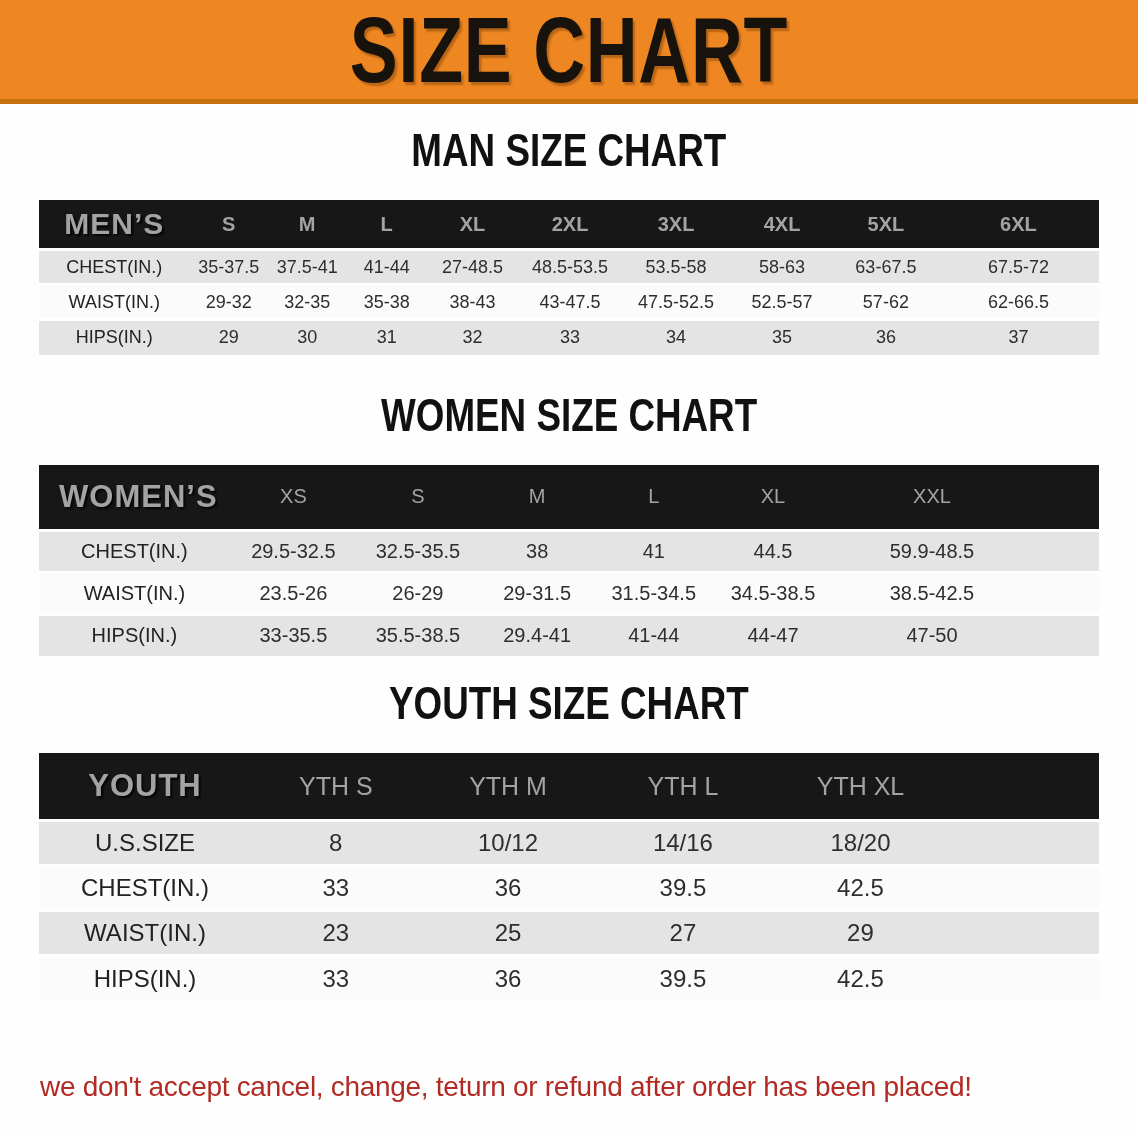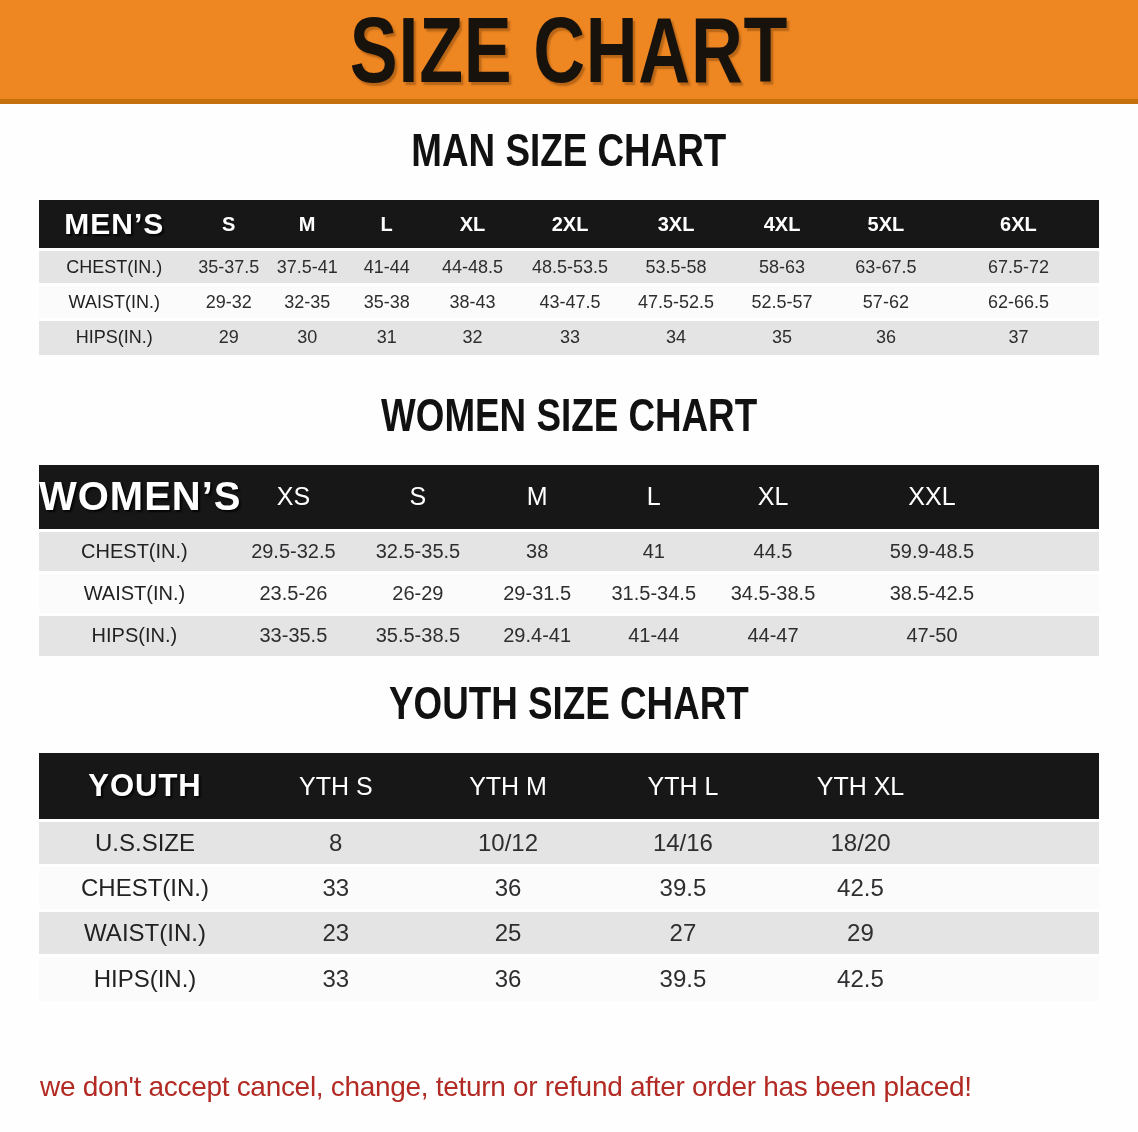--- a/index.html
+++ b/index.html
@@ -19,36 +19,36 @@
                          color:#111; transform:scaleX(0.8); letter-spacing:0px;
                          white-space:nowrap; }
   .mh1 { margin-top:20px; }
   .mh2 { margin-top:34px; }
   .mh3 { margin-top:21px; }
 
   
   table.size-table { width:1060px; margin:16px auto 0 auto; border-collapse:collapse;
                      table-layout:fixed; }
   table.size-table th, table.size-table td { padding:0; text-align:center; }
-  thead th { background:#171717; color:#ffffff; font-weight:400; }
+  thead th { background:#171717; color:#a3a3a3; font-weight:400; }
   th.corner { text-align:left; padding-left:22px; font-weight:800; letter-spacing:1px;
               text-shadow:2px 2px 2px rgba(0,0,0,0.8); white-space:nowrap; }
   tbody td { color:#2e2e30; border-top:3px solid #ffffff; }
   tr.gray  td { background:#e4e4e5; }
   tr.white td { background:#fbfbfc; }
   td.rowlabel { color:#222; }
 
   .men   thead th { height:48px; font-size:20px; font-weight:700; }
   .men   th.corner { font-size:30px; }
   .men   tbody tr { height:35px; }
   .men   tbody td { font-size:18px; }
 
   .women { margin-top:22px; }
-  .women thead th { height:64px; font-size:25px; }
-  .women th.corner { font-size:40px; }
+  .women thead th { height:64px; font-size:20px; }
+  .women th.corner { font-size:31px;padding-left:8px; }
   .women tbody tr { height:42px; }
   .women tbody td { font-size:20px; }
 
   .youth { margin-top:24px; }
   .youth thead th { height:66px; font-size:25px; }
   .youth th.corner { font-size:31px;margin-left:15px; }
   .youth tbody tr { height:45px; }
   .youth tbody td { font-size:24px; }
 
   
@@ -94,21 +94,21 @@
         <th>5XL</th>
         <th>6XL</th>
       </tr>
     </thead>
     <tbody>
       <tr class="gray">
         <td class="rowlabel">CHEST(IN.)</td>
         <td>35-37.5</td>
         <td>37.5-41</td>
         <td>41-44</td>
-        <td>44-48.5</td>
+        <td>27-48.5</td>
         <td>48.5-53.5</td>
         <td>53.5-58</td>
         <td>58-63</td>
         <td>63-67.5</td>
         <td>67.5-72</td>
       </tr>
       <tr class="white">
         <td class="rowlabel">WAIST(IN.)</td>
         <td>29-32</td>
         <td>32-35</td>

